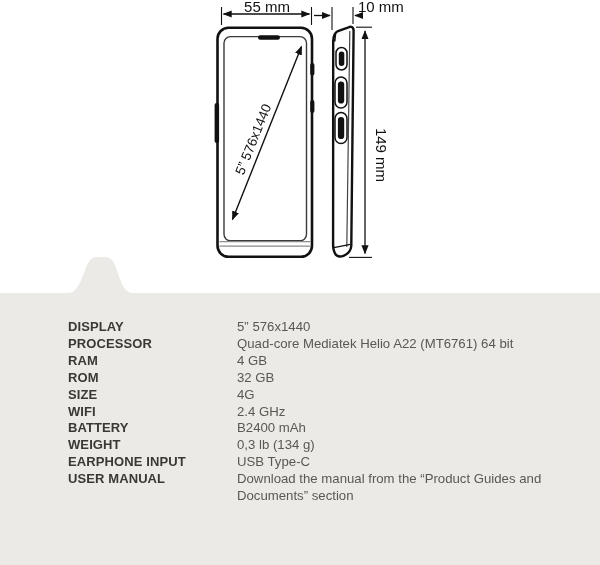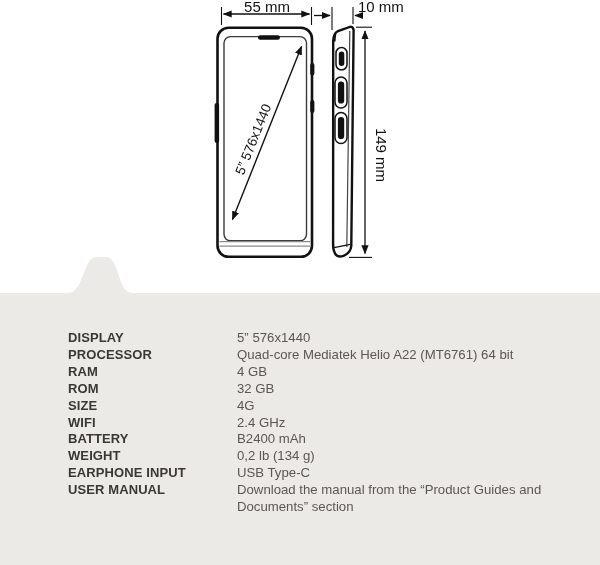--- a/index.html
+++ b/index.html
@@ -4,21 +4,21 @@
 <style>
   html,body{margin:0;padding:0;}
   body{
     width:600px;height:565px;position:relative;background:#ffffff;
     font-family:"Liberation Sans", sans-serif;overflow:hidden;
   }
   .drawing{position:absolute;left:0;top:0;width:600px;height:293px;}
   .bump{position:absolute;left:60px;top:252px;width:80px;height:41px;display:block;}
   .panel{
     position:absolute;left:0;top:293px;width:600px;height:272px;
-    background:#ECEAE6;box-sizing:border-box;padding:37px 0 0 68px;
+    background:#ECEAE6;box-sizing:border-box;padding:26px 0 0 68px;
   }
   .spec-row{display:flex;align-items:flex-start;}
   .spec-label{
     width:169px;flex:0 0 169px;font-size:13px;font-weight:bold;
     color:#3A3835;line-height:16.9px;letter-spacing:.1px;
   }
   .spec-value{
     width:322px;flex:0 0 322px;font-size:13.2px;font-weight:normal;
     color:#5B5751;line-height:16.9px;
   }
@@ -137,21 +137,21 @@
   <div class="spec-row">
     <div class="spec-label">WIFI</div>
     <div class="spec-value">2.4 GHz</div>
   </div>
   <div class="spec-row">
     <div class="spec-label">BATTERY</div>
     <div class="spec-value">B2400 mAh</div>
   </div>
   <div class="spec-row">
     <div class="spec-label">WEIGHT</div>
-    <div class="spec-value">0,2 lb (134 g)</div>
+    <div class="spec-value">0,3 lb (134 g)</div>
   </div>
   <div class="spec-row">
     <div class="spec-label">EARPHONE INPUT</div>
     <div class="spec-value">USB Type-C</div>
   </div>
   <div class="spec-row">
     <div class="spec-label">USER MANUAL</div>
     <div class="spec-value">Download the manual from the “Product Guides and Documents” section</div>
   </div>
 </div>

